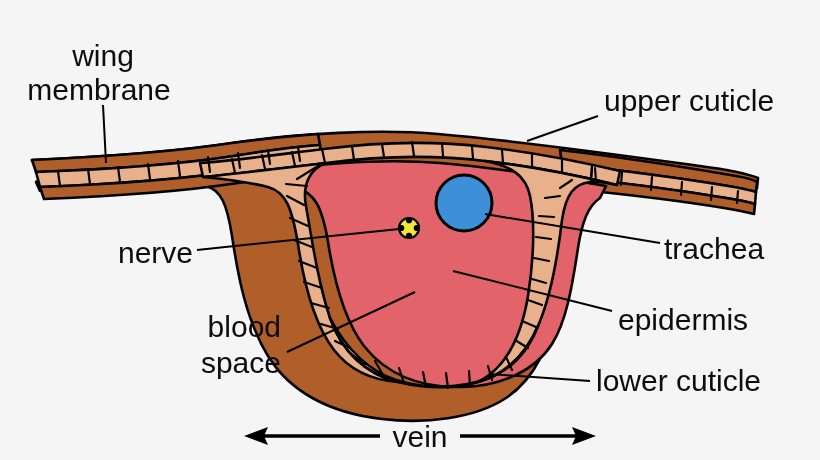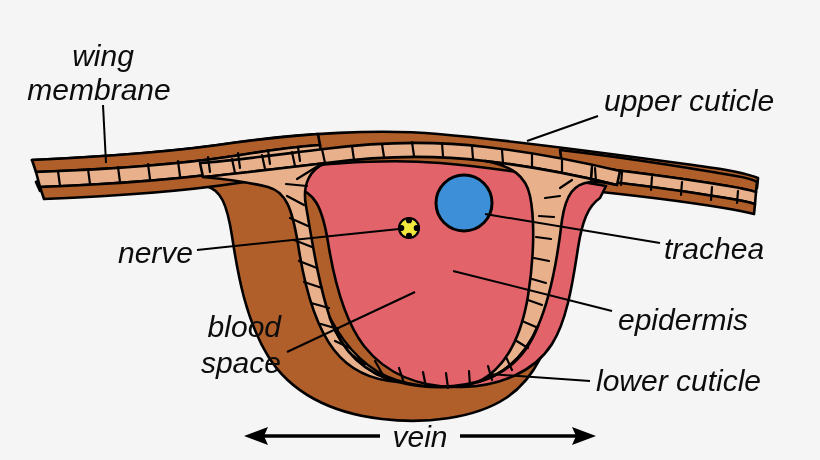--- a/index.html
+++ b/index.html
@@ -11,21 +11,20 @@
     width: 820px;
     height: 460px;
     background: #f5f5f5;
     font-family: "Liberation Sans", sans-serif;
     overflow: hidden;
   }
   #diagram-root {
     position: relative;
     width: 820px;
     height: 360px;
-    font-style: italic;
   }
   svg.figure {
     position: absolute;
     top: 0;
     left: 0;
     width: 820px;
     height: 460px;
     display: block;
   }
   text.label {

